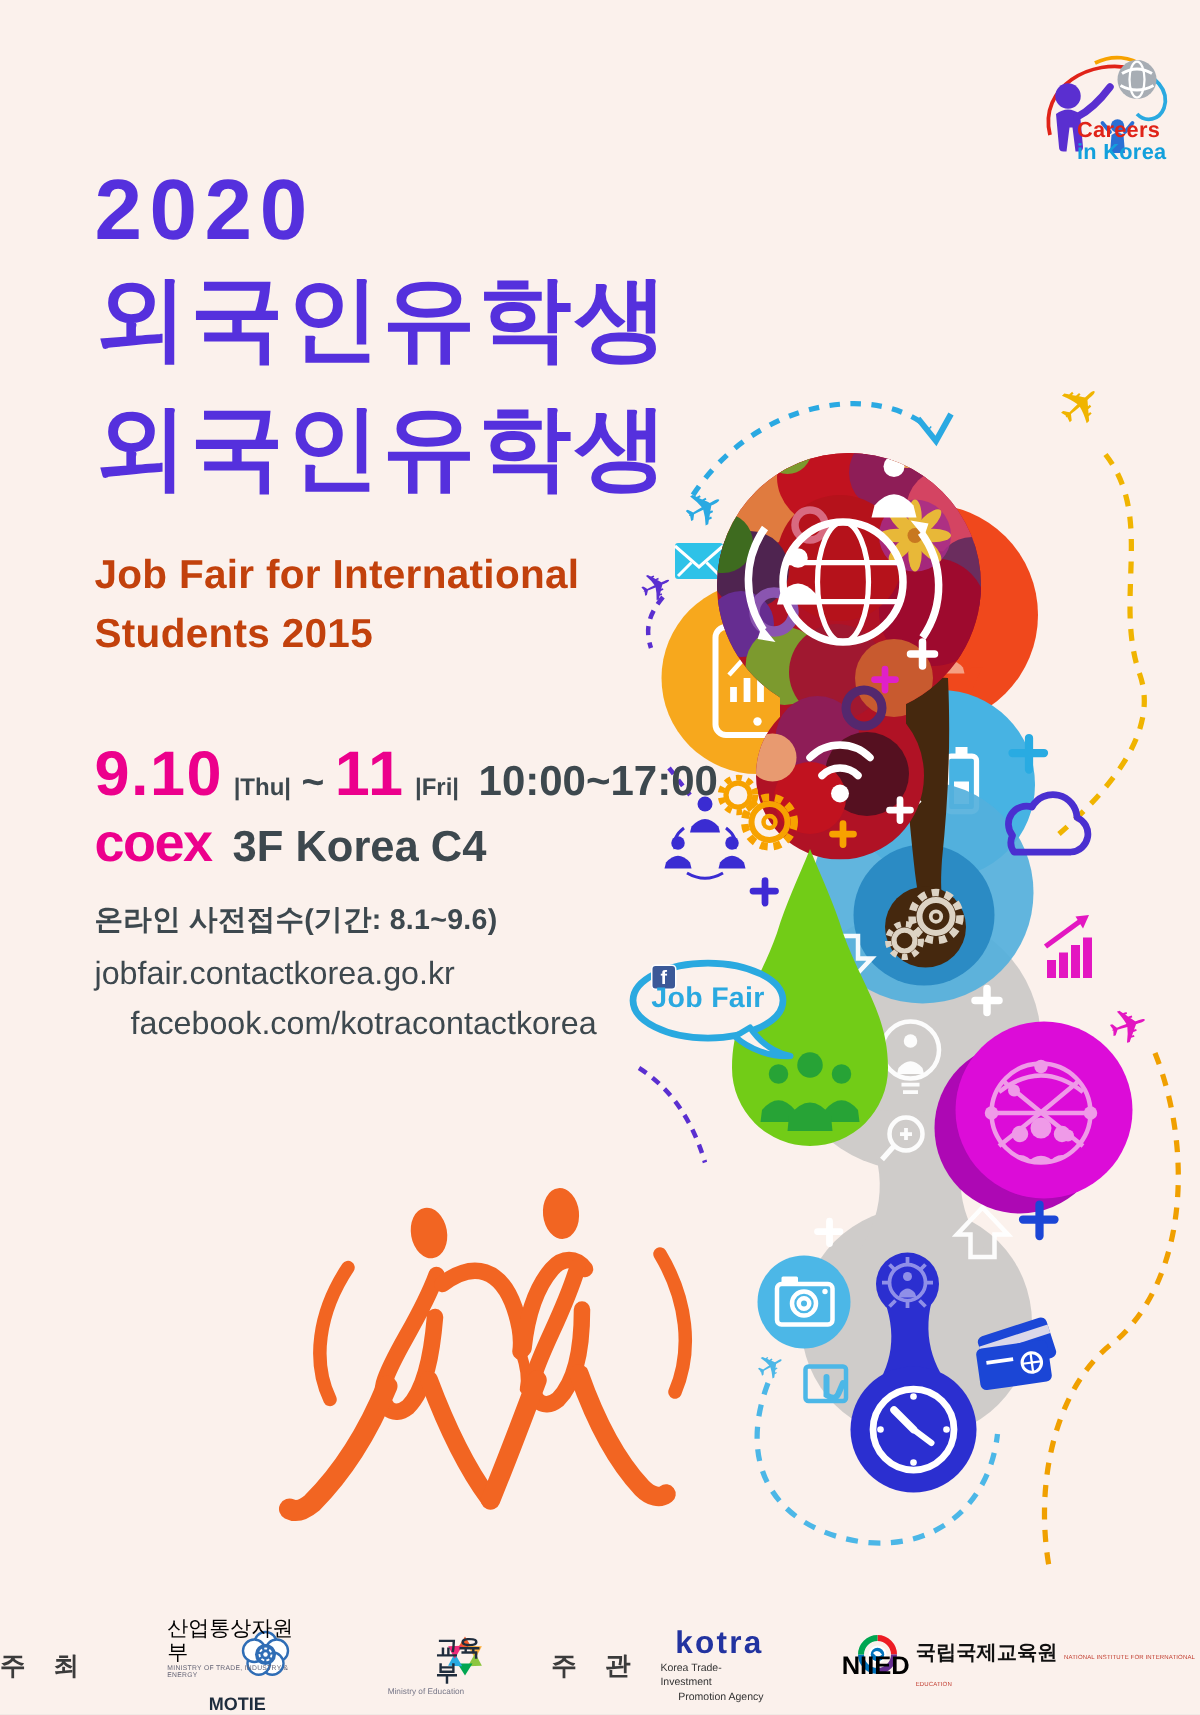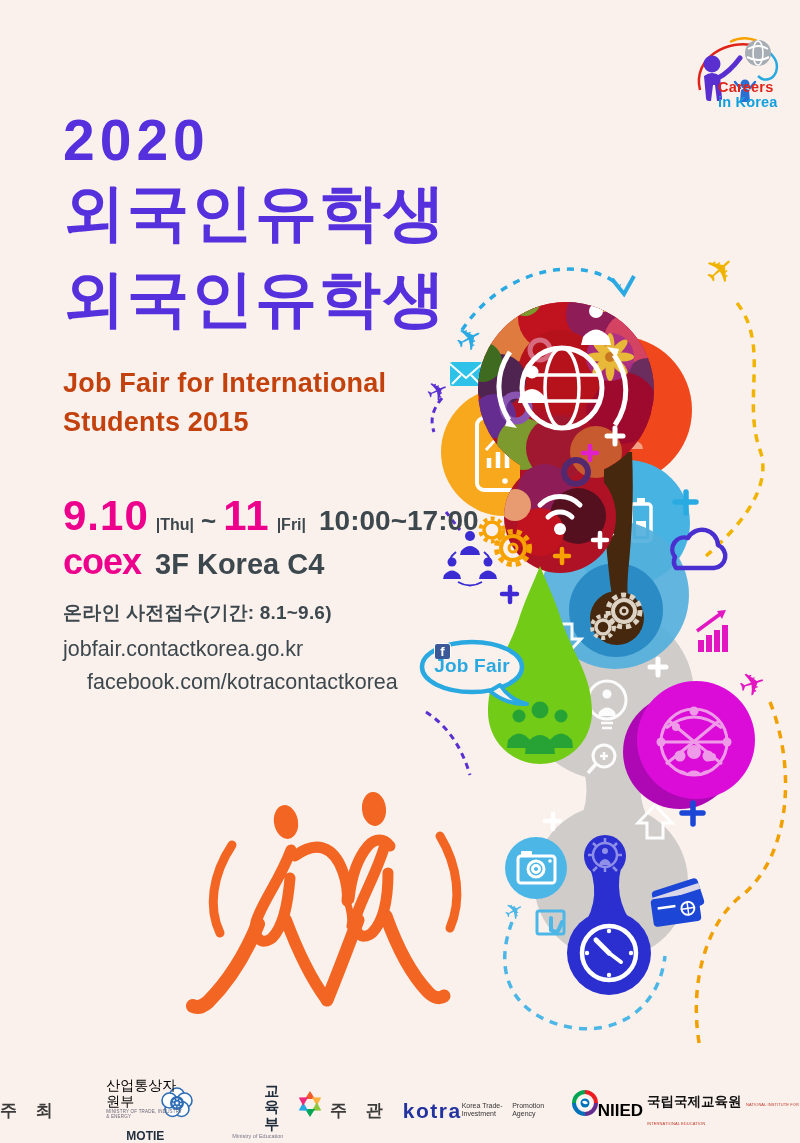--- a/index.html
+++ b/index.html
@@ -47,21 +47,21 @@
     justify-content:center;gap:13px;color:#222;}
   .fx-label{font-size:17px;font-weight:bold;letter-spacing:7px;color:#3b3b3b;white-space:nowrap;}
   .org{display:flex;align-items:center;gap:6px;}
   .org .cols{display:flex;flex-direction:column;line-height:1.12;}
   .motie-ko{font-size:14px;font-weight:normal;color:#000000;}
   .motie-en{font-size:4.5px;color:#667;letter-spacing:.2px;}
   .motie-abbr{font-size:12px;font-weight:bold;color:#1f2d3d;margin-top:11px;text-align:center;}
   .moe-ko{font-size:15px;font-weight:bold;color:#1f2d3d;margin-left:32px;}
   .moe-en{font-size:5.5px;color:#778;}
   .org-label2{margin-left:26px;text-align:center;}
-  .kotra{display:flex;flex-direction:row;line-height:1.05;}
+  .kotra{display:flex;flex-direction:column;line-height:1.05;align-items:flex-end;}
   .kotra-name{font-size:21px;font-weight:bold;color:#2233a0;letter-spacing:1.5px;}
   .kotra-cap{font-size:7px;color:#333;line-height:8.5px;margin-top:2px;}
   .niied{display:flex;align-items:center;gap:4px;margin-left:10px;}
   .niied-abbr{font-size:17px;font-weight:bold;color:#000000;}
   .niied-ko{font-size:13.5px;font-weight:bold;color:#111;}
   .niied-en{font-size:4px;color:#c0392b;letter-spacing:.1px;}
 </style>
 </head>
 <body>
 

